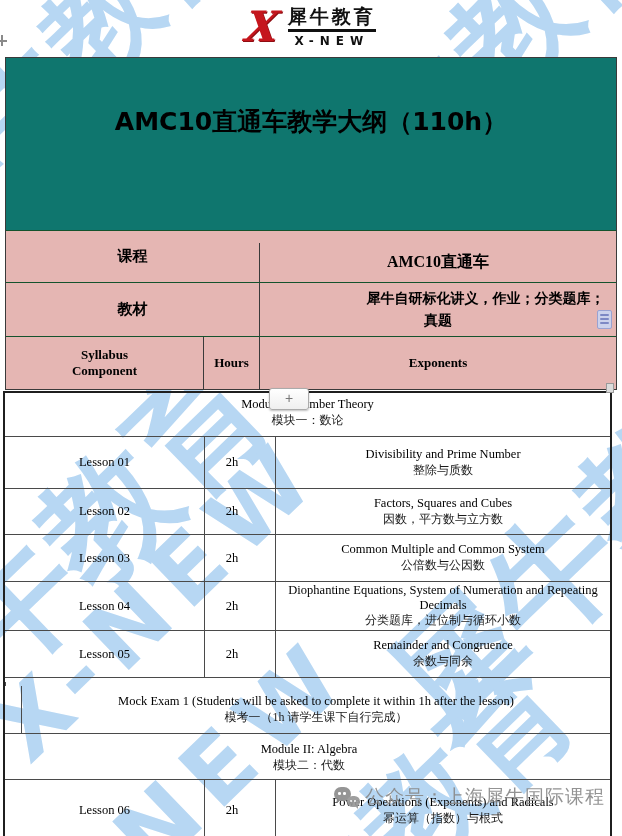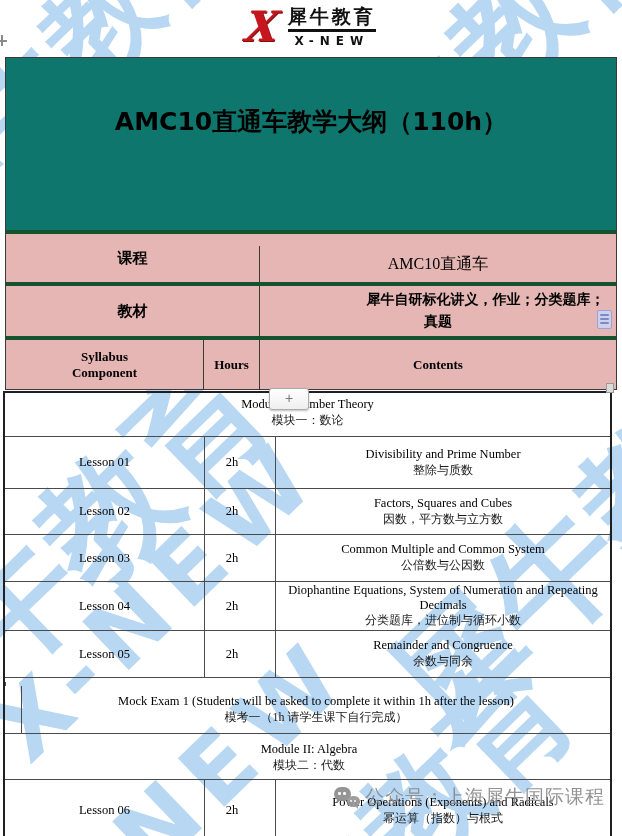--- a/index.html
+++ b/index.html
@@ -35,28 +35,28 @@
   .move-handle .h,.move-handle .v{position:absolute;background:#8a8a8a;}
   .move-handle .h{left:0;top:4.5px;width:11px;height:2px;}
   .move-handle .v{left:4.5px;top:0;width:2px;height:11px;}
 
   
   .top-table{position:absolute;left:5px;top:57px;width:612px;z-index:1;
              border:1px solid #3a3a3a;box-sizing:border-box;}
   .banner{height:172px;background:#0f766e;display:flex;justify-content:center;box-sizing:border-box;}
   .banner-title{margin-top:47px;font-family:"DejaVu Sans","Liberation Sans",sans-serif;
                 font-weight:bold;font-size:25px;color:#000;}
-  .trow{display:flex;background:#e5b6b3;border-top:4px solid #14532d;box-sizing:border-box;}
+  .trow{display:flex;background:#e5b6b3;border-top:1px solid #14532d;box-sizing:border-box;}
   .trow .tc{display:flex;align-items:center;justify-content:center;box-sizing:border-box;}
   .tc + .tc{border-left:1px solid #3a3a3a;}
   .row-course{height:52px;}
   .row-material{height:54px;}
   .row-head{height:53px;}
   .lab{width:253px;font-weight:bold;font-size:15px;}
-  .val{flex:1;font-weight:normal;font-size:16px;margin-top:12px;}
+  .val{flex:1;font-weight:bold;font-size:16px;margin-top:12px;}
   .val-material{flex:1;display:flex;align-items:center;box-sizing:border-box;padding:0 10px;}
   .val-material .txt{font-weight:bold;font-size:14px;line-height:1.55;text-align:center;
                      text-indent:95px;width:100%;}
   .col1{width:197px;} .col2{width:56px;} .col3{flex:1;}
   .hdr{font-weight:bold;font-size:13px;text-align:center;}
   .hdr-wrap{display:inline-block;width:86px;}
 
   
   .doc-icon{position:absolute;left:597px;top:310px;width:15px;height:19px;background:#ccd2ec;
             border:1px solid #99a2d2;border-radius:2px;z-index:3;box-sizing:border-box;padding:3px 2px;}
@@ -141,21 +141,21 @@
       <div class="tc lab">教材</div>
       <div class="tc val-material">
         <span class="txt">犀牛自研标化讲义，作业；分类题库；真题</span>
       </div>
     </div>
     <div class="trow row-head">
       <div class="tc col1 hdr">
         <span class="hdr-wrap">Syllabus Component</span>
       </div>
       <div class="tc col2 hdr">Hours</div>
-      <div class="tc col3 hdr">Contents</div>
+      <div class="tc col3 hdr">Exponents</div>
     </div>
   </div>
 
   <div class="doc-icon">
     <div class="ln"></div>
     <div class="ln"></div>
     <div class="ln"></div>
   </div>
 
   <div class="body-table">

